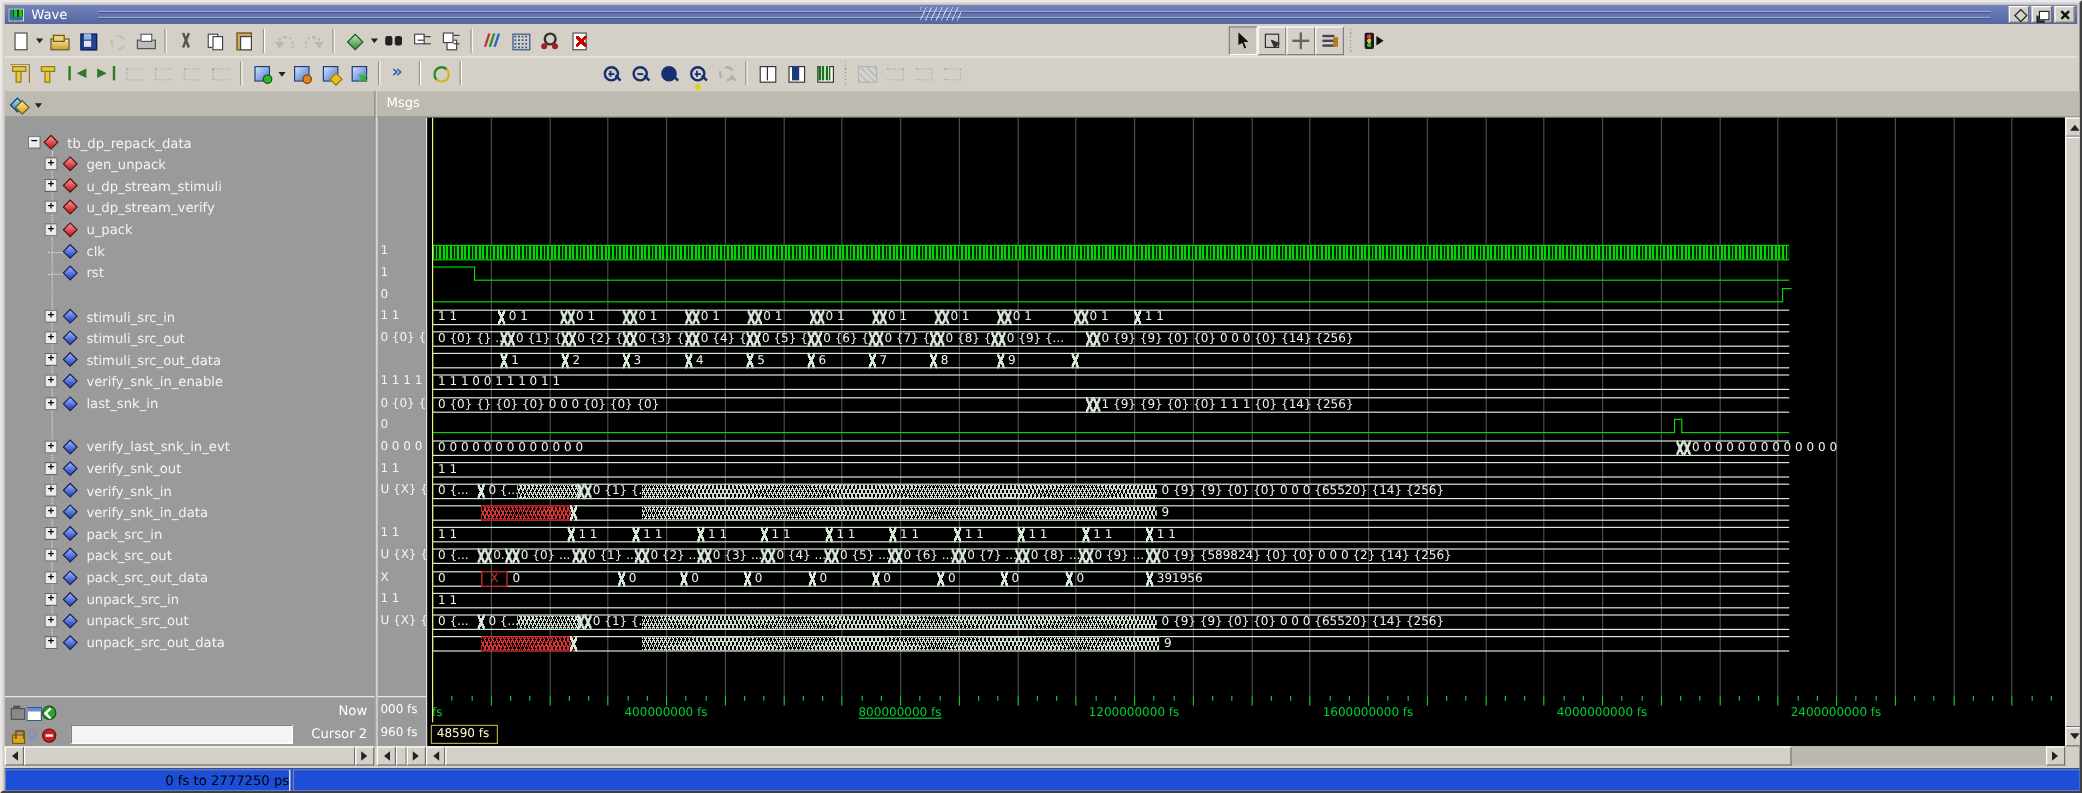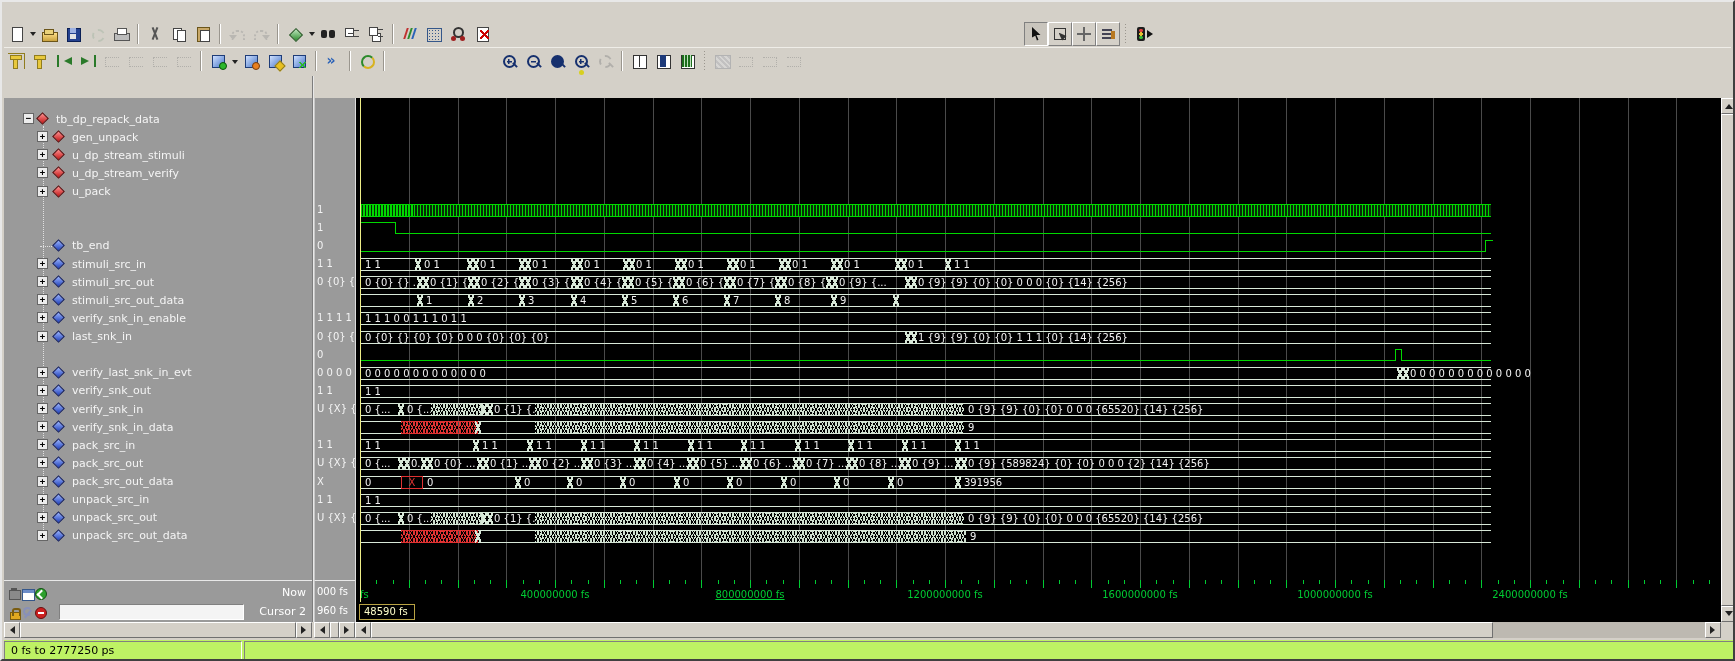--- a/index.html
+++ b/index.html
@@ -174,28 +174,39 @@
   .sbtn{position:absolute;width:16px;height:16px;background:#d4d0c8;border:1px solid;border-color:#fff #707070 #707070 #fff;display:flex;align-items:center;justify-content:center;padding:0;}
   .thumb{position:absolute;background:#d4d0c8;border:1px solid;border-color:#fff #707070 #707070 #fff;}
   .tri{width:0;height:0;border:4px solid rgba(0,0,0,0);}
   .tri.l{border-right:5px solid #222;margin-left:-3px;}
   .tri.r{border-left:5px solid #222;margin-right:-3px;}
   .tri.u{border-bottom:5px solid #222;margin-top:-3px;}
   .tri.d{border-top:5px solid #222;margin-bottom:-3px;}
   .sbtrack{position:absolute;background:#bdb9b1;}
 
   
-  .status{position:absolute;left:2px;top:638px;width:1731px;height:21px;background:#bef264;}
+  .status{position:absolute;left:2px;top:638px;width:1731px;height:21px;background:#1d4ed8;text-align:right;}
   .stbox{position:absolute;top:1px;height:19px;border:1px solid;border-color:#808080 #fff #fff #808080;color:#000;font-size:11px;line-height:17px;padding-left:6px;}
 </style>
 </head>
 <body>
 
 <div class="window">
 
+  <div class="titlebar">
+    <span class="title-icon"></span>
+    <span class="title-text">Wave</span>
+    <span class="grip"></span>
+    <span class="hash"></span>
+    <span class="winbtns">
+      <button class="wb wb-dock"><span></span></button>
+      <button class="wb wb-restore"><span></span></button>
+      <button class="wb wb-close"><span></span></button>
+    </span>
+  </div>
 
   <div class="tbrow" id="toolbar1">
     <div class="tbgroup" id="tb1-left">
         <button class="tb">
           <span class="ic ic-new-file"></span>
         </button>
         <button class="caretbtn"></button>
         <button class="tb">
           <span class="ic ic-open-file"></span>
         </button>
@@ -356,20 +367,28 @@
         </button>
         <button class="tb grayed">
           <span class="ic ic-step"></span>
         </button>
         <button class="tb grayed">
           <span class="ic ic-step"></span>
         </button>
       </div>
   </div>
 
+  <div class="hdr">
+    <button class="tree-filter">
+      <span class="tf-d1"></span>
+      <span class="tf-d2"></span>
+      <span class="tf-caret"></span>
+    </button>
+    <div class="msgs-h">Msgs</div>
+  </div>
 
   <div class="names" id="names-pane">
       <div class="treeline" style="left: 39px; top: 28px; height: 409.99px;"></div>
       <div class="trow" style="top: 12px;">
         <div class="ebox" style="left: 19px; top: 3px;">−</div>
         <div class="diam red" style="left: 34px; top: 4px;"></div>
         <div class="slabel" style="left: 52px;">tb_dp_repack_data</div>
       </div>
       <div class="trow" style="top: 30.13px;">
         <div class="ebox" style="left: 33px; top: 3px;">+</div>
@@ -384,24 +403,29 @@
       <div class="trow" style="top: 66.39px;">
         <div class="ebox" style="left: 33px; top: 3px;">+</div>
         <div class="diam red" style="left: 50px; top: 4px;"></div>
         <div class="slabel" style="left: 68px;">u_dp_stream_verify</div>
       </div>
       <div class="trow" style="top: 84.52px;">
         <div class="ebox" style="left: 33px; top: 3px;">+</div>
         <div class="diam red" style="left: 50px; top: 4px;"></div>
         <div class="slabel" style="left: 68px;">u_pack</div>
       </div>
-      <div class="trow" style="top: 138.91px;">
+      <div class="trow" style="top: 102.65px;">
         <div class="stub" style="left: 36px; top: 9px; width: 14px;"></div>
         <div class="diam blue" style="left: 50px; top: 4px;"></div>
-        <div class="slabel" style="left: 68px;">tb_end</div>
+        <div class="slabel" style="left: 68px;">clk</div>
+      </div>
+      <div class="trow" style="top: 120.78px;">
+        <div class="stub" style="left: 36px; top: 9px; width: 14px;"></div>
+        <div class="diam blue" style="left: 50px; top: 4px;"></div>
+        <div class="slabel" style="left: 68px;">rst</div>
       </div>
       <div class="trow" style="top: 157.04px;">
         <div class="ebox" style="left: 33px; top: 3px;">+</div>
         <div class="diam blue" style="left: 50px; top: 4px;"></div>
         <div class="slabel" style="left: 68px;">stimuli_src_in</div>
       </div>
       <div class="trow" style="top: 175.17px;">
         <div class="ebox" style="left: 33px; top: 3px;">+</div>
         <div class="diam blue" style="left: 50px; top: 4px;"></div>
         <div class="slabel" style="left: 68px;">stimuli_src_out</div>
@@ -974,21 +998,21 @@
       <div class="tick" style="left: 1272px; height: 8px;"></div>
       <div class="tick" style="left: 1288px; height: 4px;"></div>
       <div class="tick" style="left: 1304px; height: 4px;"></div>
       <div class="tick" style="left: 1320px; height: 8px;"></div>
       <div class="tick" style="left: 1337px; height: 4px;"></div>
       <div class="tick" style="left: 1353px; height: 4px;"></div>
       <div class="tlabel" style="left: 149px;">400000000 fs</div>
       <div class="tlabel" style="left: 344px; text-decoration: underline;">800000000 fs</div>
       <div class="tlabel" style="left: 539px;">1200000000 fs</div>
       <div class="tlabel" style="left: 734px;">1600000000 fs</div>
-      <div class="tlabel" style="left: 929px;">1000000000 fs</div>
+      <div class="tlabel" style="left: 929px;">4000000000 fs</div>
       <div class="tlabel" style="left: 1124px;">2400000000 fs</div>
       <div class="cursorline" style="left: 4px; top: 0px; height: 22px;"></div>
     </div>
 
   <div class="hsb" style="left:2px;width:308px;">
     <button class="sbtn" style="left:0;">
         <span class="tri l"></span>
       </button>
     <div class="thumb" style="left:16px;top:0;width:276px;height:16px;"></div>
     <button class="sbtn" style="left:292px;">

